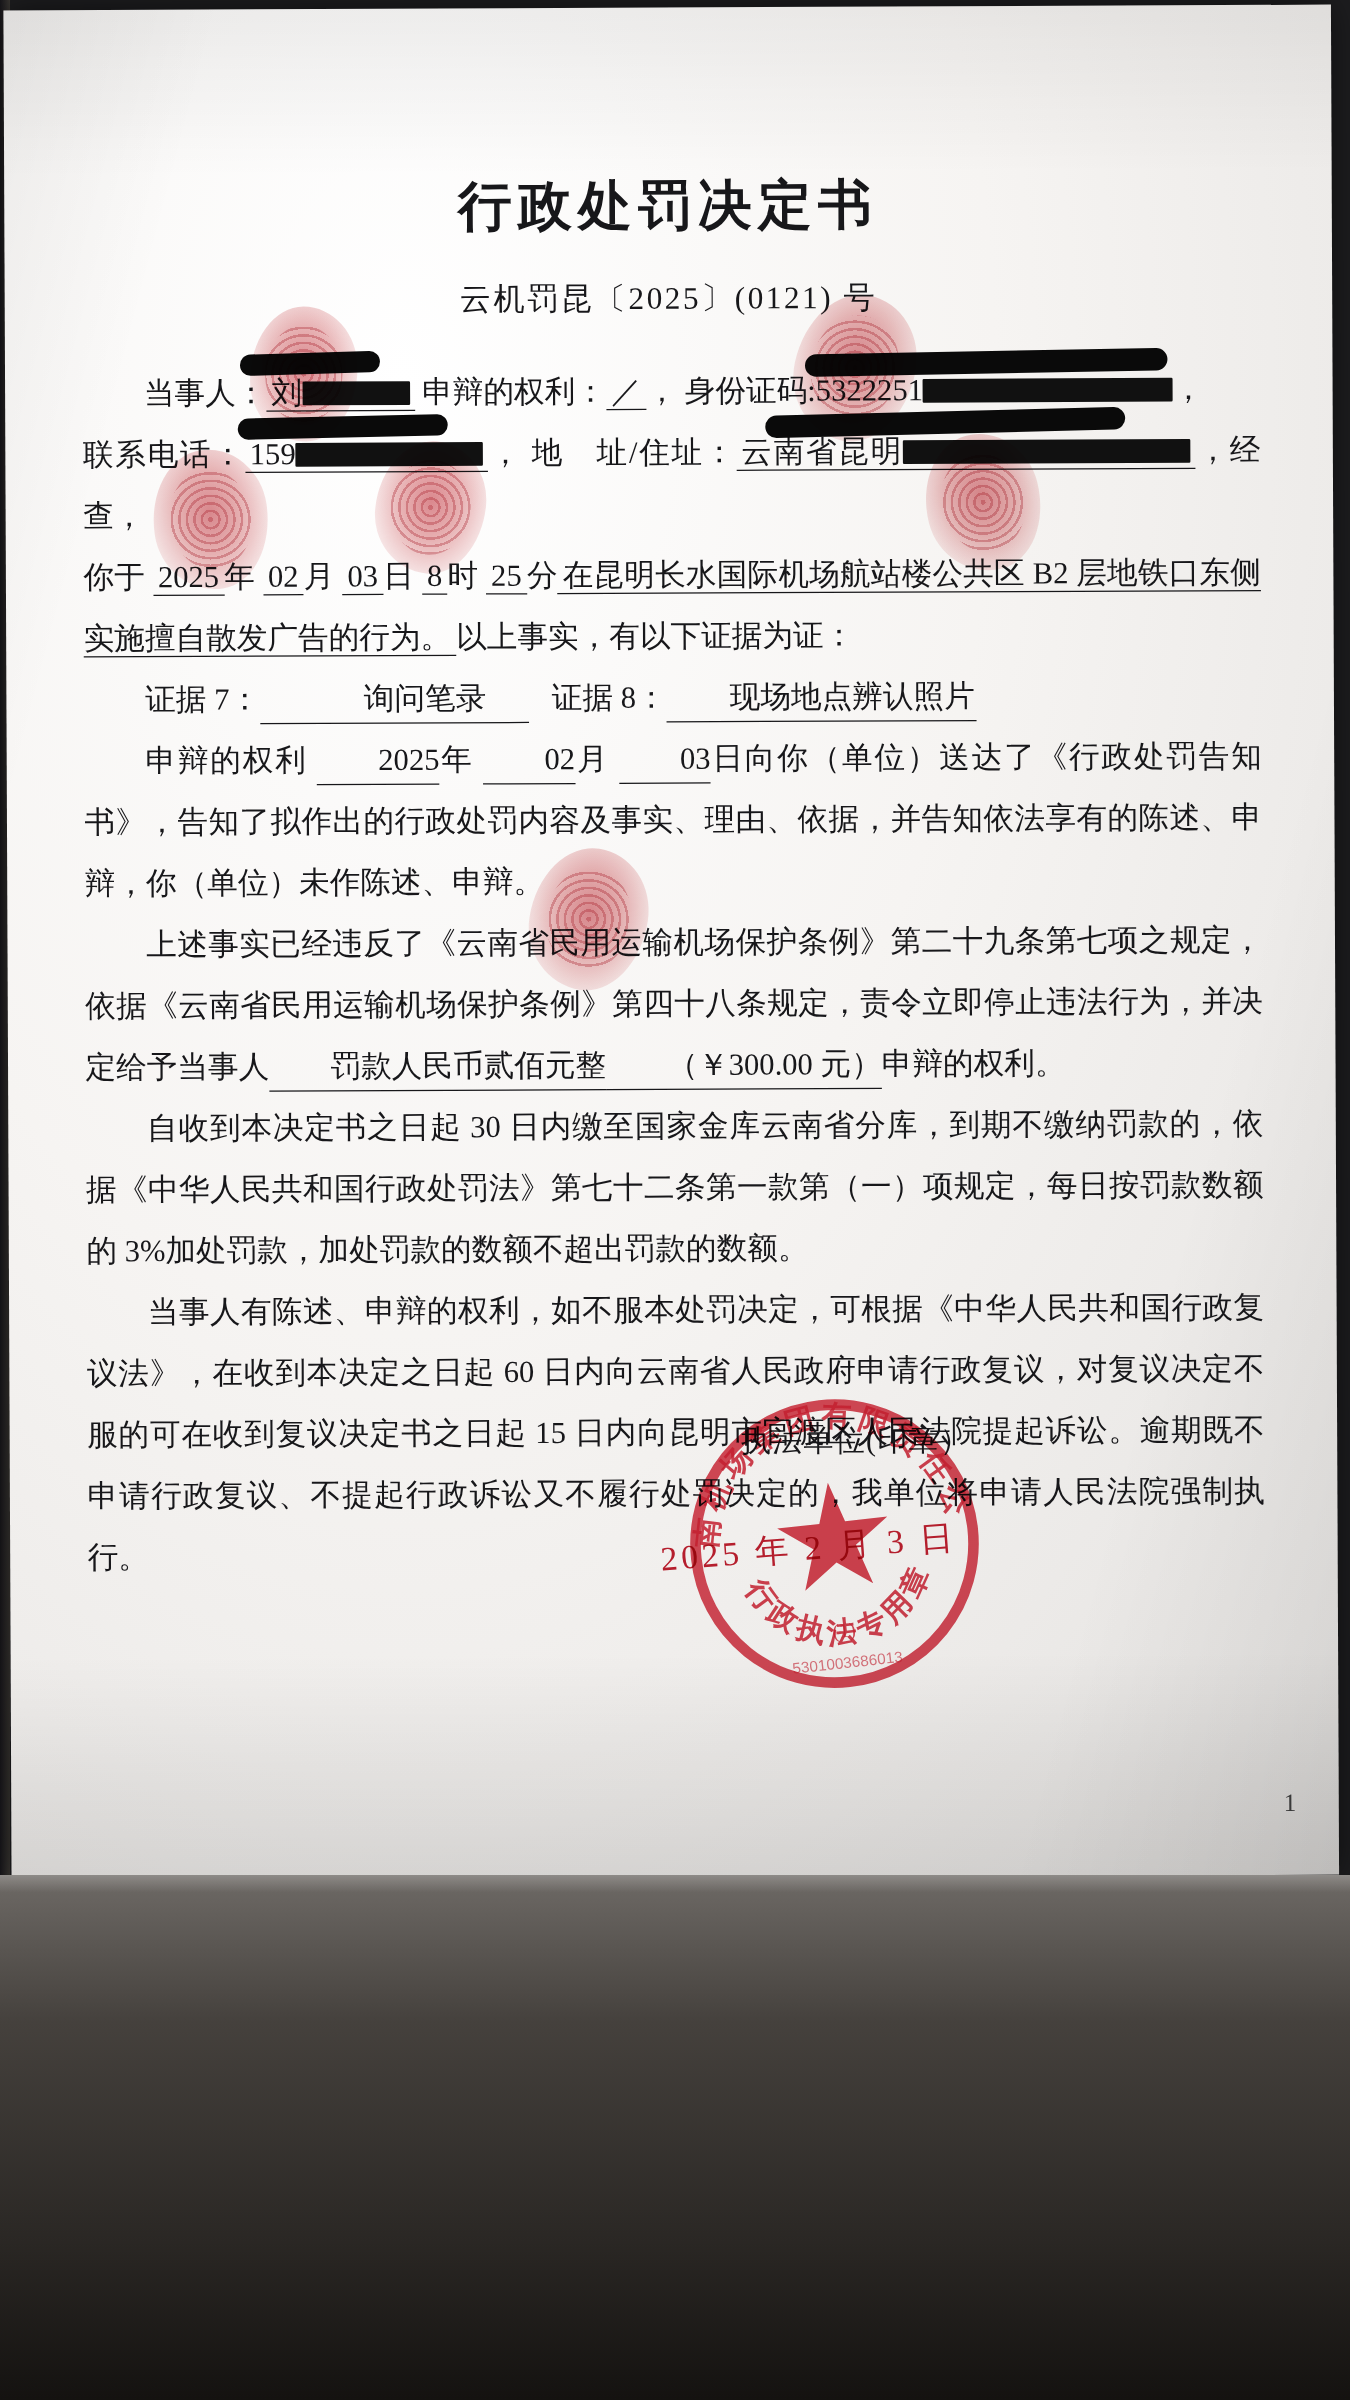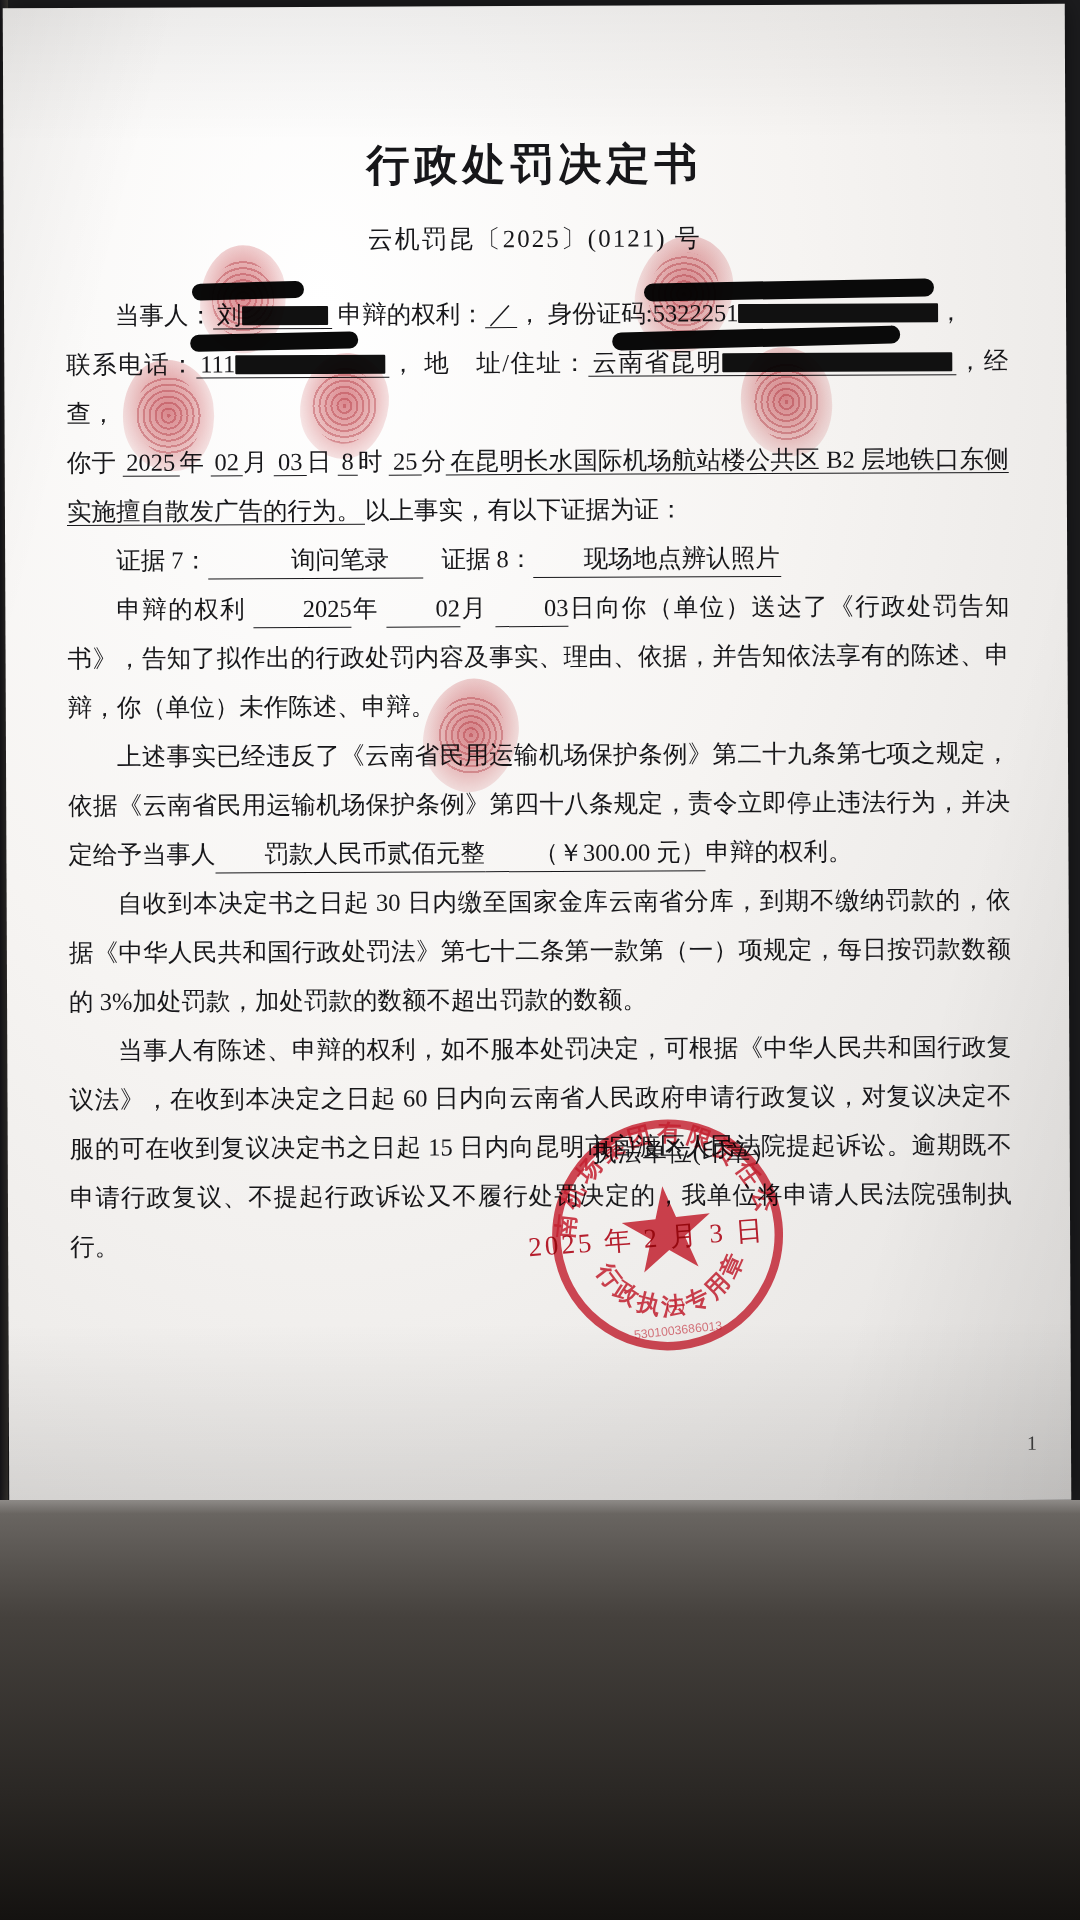--- a/index.html
+++ b/index.html
@@ -205,21 +205,21 @@
 
       <div class="body">
 
         <p class="p indent">
           <span>当事人：</span><span class="fill"><span>刘</span><span class="redact" style="width:86px;"></span></span>
           <span>申辩的权利：</span><span class="fill">／</span>，
           <span>身份证码:</span><span><span>5322251</span><span class="redact" style="width:200px;"></span></span>，
         </p>
 
         <p class="p">
-          <span>联系电话：</span><span class="fill"><span>111</span><span class="redact" style="width:150px;"></span></span>，
+          <span>联系电话：</span><span class="fill"><span>159</span><span class="redact" style="width:150px;"></span></span>，
           <span>地　址/住址：</span><span class="fill"><span>云南省昆明</span><span class="redact" style="width:230px;"></span></span><span>，经查，</span>
         </p>
 
         <p class="p">
           <span>你于</span>
           <span class="fill">2025</span><span>年</span>
           <span class="fill">02</span><span>月</span>
           <span class="fill">03</span><span>日</span>
           <span class="fill">8</span><span>时</span>
           <span class="fill">25</span><span>分</span><span class="fill">在昆明长水国际机场航站楼公共区 B2 层地铁口东侧实施擅自散发广告的行为。</span><span>以上事实，有以下证据为证：</span>

